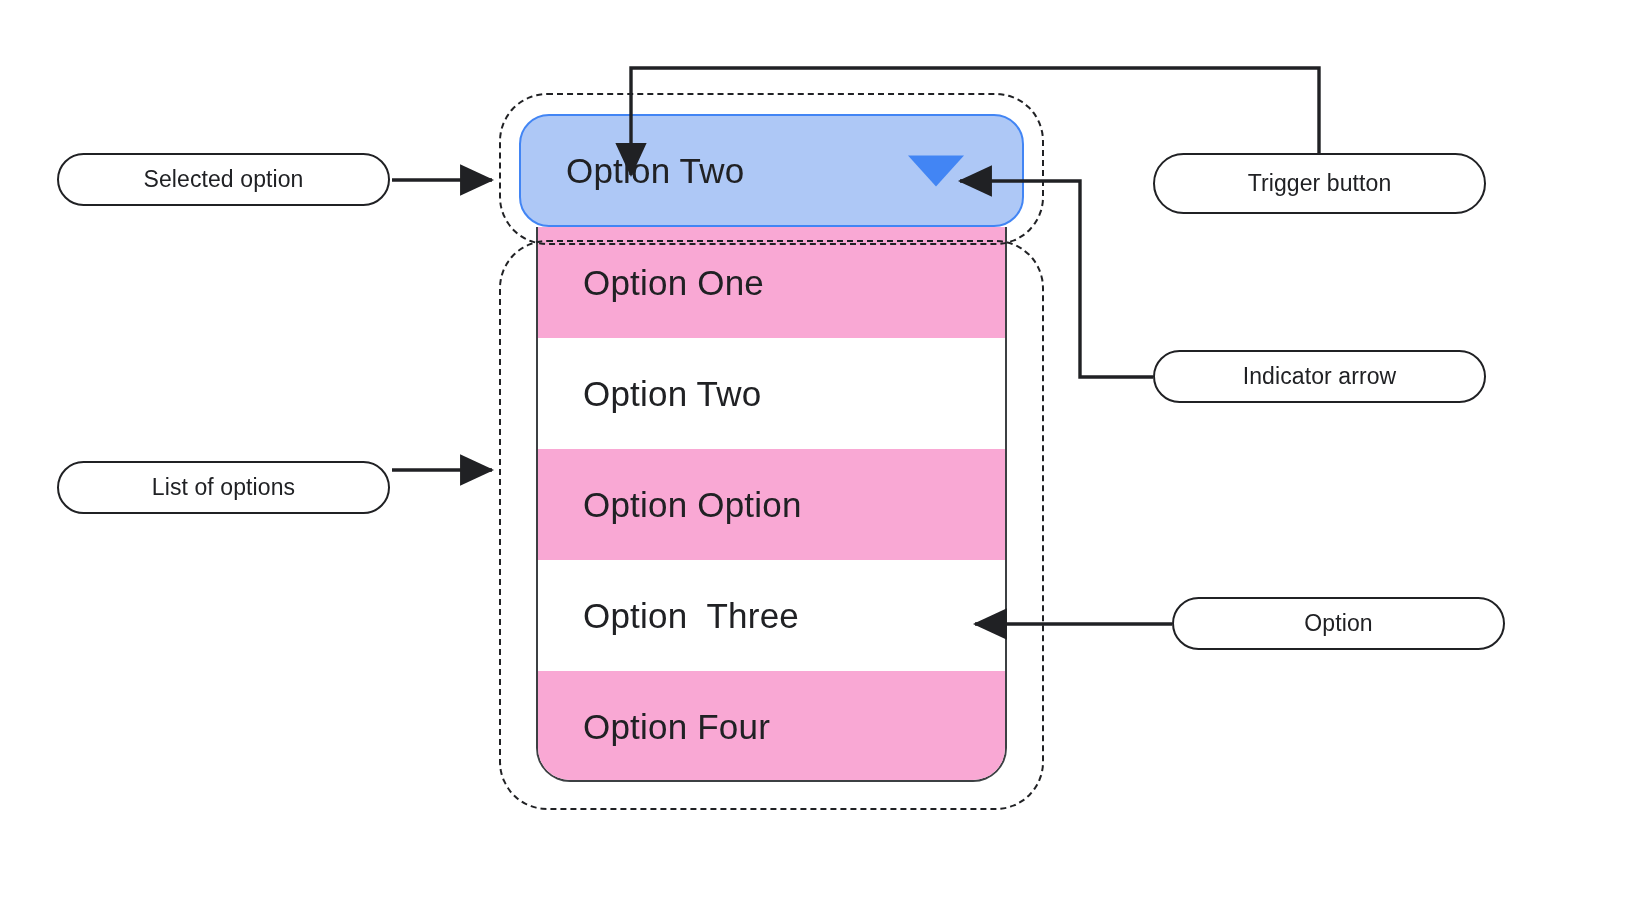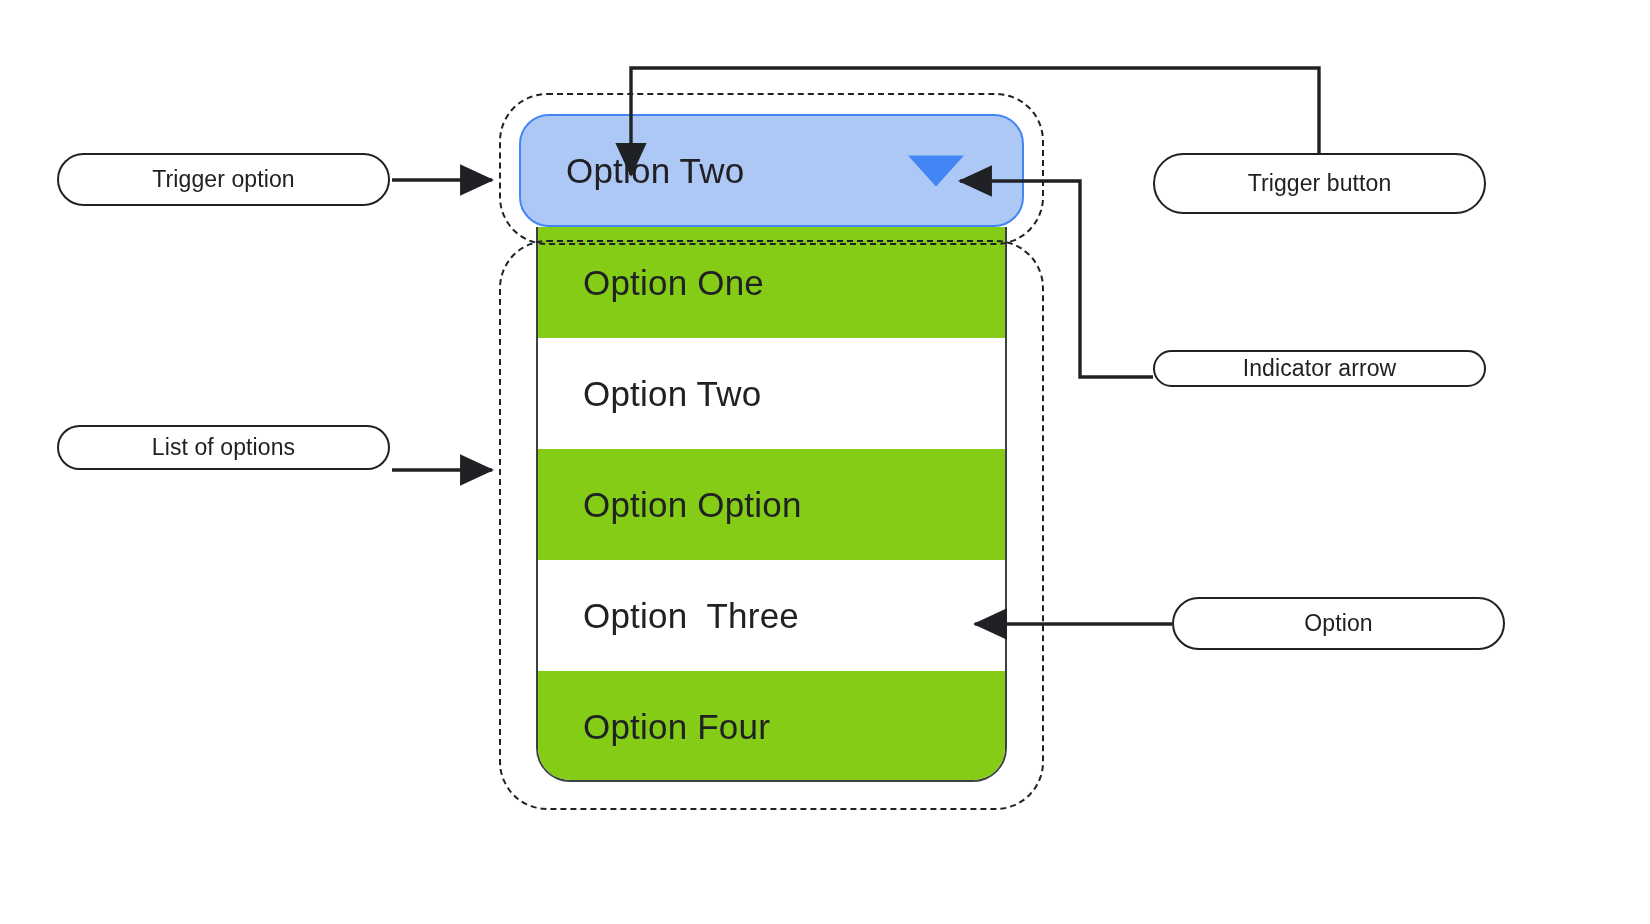--- a/index.html
+++ b/index.html
@@ -94,21 +94,21 @@
     overflow: hidden;
     background: #ffffff;
     z-index: 2;
   }
   .option-row {
     height: 111px;
     display: flex;
     align-items: center;
     background: #ffffff;
   }
-  .option-row.alt { background: #84cc16; }
+  .option-row.alt { background: #f9a8d4; }
   .option-label {
     margin-left: 45px;
     font-size: 35px;
     font-weight: 400;
     color: #202124;
     letter-spacing: .2px;
     white-space: pre;
   }
 
   
@@ -174,32 +174,32 @@
     </div>
 
     <div class="trigger">
       <span class="trigger-label">Option Two</span>
       <span class="indicator-arrow"></span>
     </div>
 
   </div>
 
   <div class="pill" style="left:57px; top:153px; width:333px; height:53px;">
-    <span>Trigger option</span>
-  </div>
-
-  <div class="pill" style="left:57px; top:425px; width:333px; height:45px;">
+    <span>Selected option</span>
+  </div>
+
+  <div class="pill" style="left:57px; top:461px; width:333px; height:53px;">
     <span>List of options</span>
   </div>
 
   <div class="pill" style="left:1153px; top:153px; width:333px; height:61px;">
     <span>Trigger button</span>
   </div>
 
-  <div class="pill" style="left:1153px; top:350px; width:333px; height:37px;">
+  <div class="pill" style="left:1153px; top:350px; width:333px; height:53px;">
     <span>Indicator arrow</span>
   </div>
 
   <div class="pill" style="left:1172px; top:597px; width:333px; height:53px;justify-content:center;">
     <span>Option</span>
   </div>
 
   <svg id="wires" viewBox="0 0 1650 924">
     <defs>
       <marker id="ah" markerWidth="11" markerHeight="11" refX="9.4" refY="5.5" orient="auto" markerUnits="strokeWidth">

